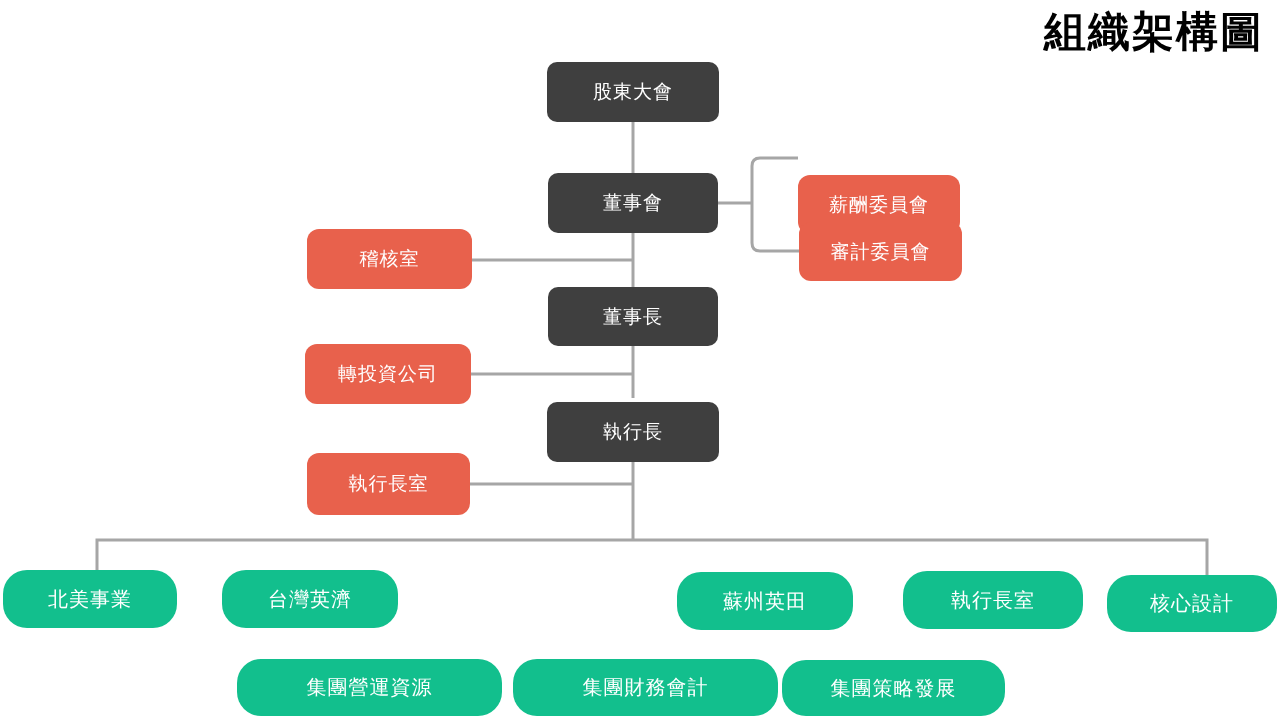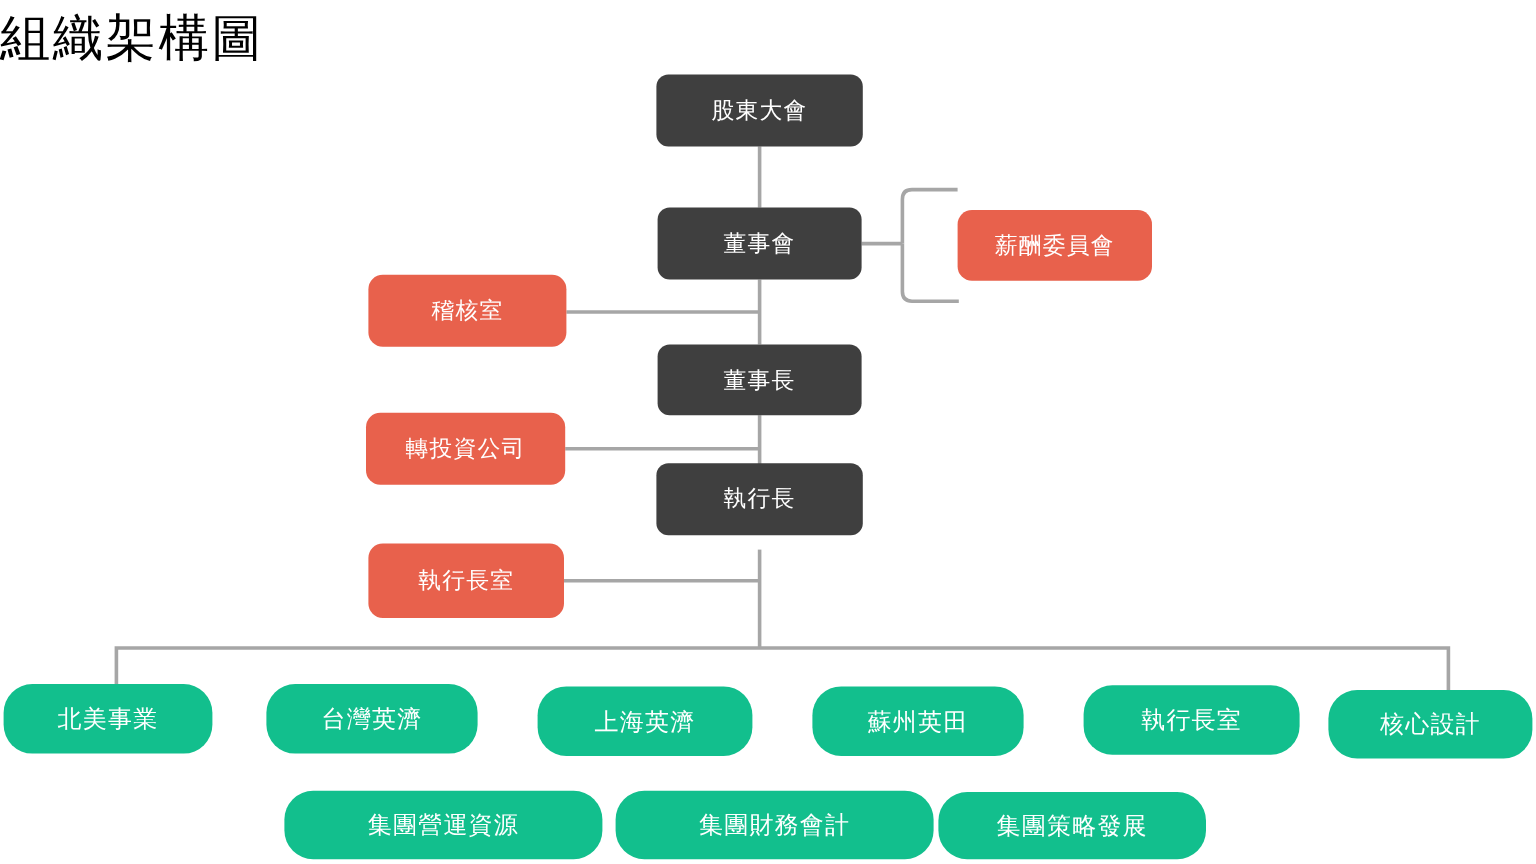--- a/index.html
+++ b/index.html
@@ -8,23 +8,23 @@
     width: 1280px;
     height: 720px;
     background: #ffffff;
     overflow: hidden;
     font-family: "DejaVu Serif", "Liberation Serif", serif;
   }
   .title {
     position: absolute;
     left: 0; top: 4px;
     width: 1264px;
-    text-align: left;
+    text-align: right;
     font-size: 42px;
-    font-weight: 400;
+    font-weight: 700;
     letter-spacing: 2px;
     color: var(--title_color, #000000);
   }
   svg.connectors {
     position: absolute;
     left: 0; top: 0;
     pointer-events: none;
   }
   svg.connectors path {
     fill: none;
@@ -43,21 +43,21 @@
     box-sizing: border-box;
   }
   .dark   { background: var(--dark,   #3F3F3F); border-radius: 10px; }
   .orange { background: var(--orange, #E8614C); border-radius: 12px; }
   .green  { background: var(--green,  #12BF8D); border-radius: 24px; font-size: 20px; }
 
   
   .n-shareholders { left: 547px; top:  62px; width: 172px; height: 60px; }
   .n-board       { left: 548px; top: 173px; width: 170px; height: 60px; }
   .n-chairman    { left: 548px; top: 287px; width: 170px; height: 59px; }
-  .n-ceo         { left: 547px; top: 386px; width: 172px; height: 60px; }
+  .n-ceo         { left: 547px; top: 402px; width: 172px; height: 60px; }
   
   .n-comp-comm   { left: 798px; top: 129px; width: 162px; height: 59px; margin-top: 46px; }
   .n-audit-comm  { left: 799px; top: 222px; width: 163px; height: 59px; }
   
   .n-audit-office{ left: 307px; top: 229px; width: 165px; height: 60px; }
   .n-reinvest    { left: 305px; top: 344px; width: 166px; height: 60px; }
   .n-ceo-office  { left: 307px; top: 453px; width: 163px; height: 62px; }
   
   .n-bu-0 { left:    3px; top: 570px; width: 174px; height: 58px; }
   .n-bu-1 { left:  222px; top: 570px; width: 176px; height: 58px; }
@@ -94,28 +94,28 @@
 
     <path d="M97 570 V540 H1207 V583"></path>
   </svg>
 
   <div class="node dark n-shareholders">股東大會</div>
   <div class="node dark n-board">董事會</div>
   <div class="node dark n-chairman">董事長</div>
   <div class="node dark n-ceo">執行長</div>
 
   <div class="node orange n-comp-comm">薪酬委員會</div>
+  <div class="node orange n-audit-comm">審計委員會</div>
 
   <div class="node orange n-audit-office">稽核室</div>
   <div class="node orange n-reinvest">轉投資公司</div>
   <div class="node orange n-ceo-office">執行長室</div>
 
   <div class="node green n-bu-0">北美事業</div>
   <div class="node green n-bu-1">台灣英濟</div>
-  <div class="node green n-bu-2">上海英濟</div>
   <div class="node green n-bu-3">蘇州英田</div>
   <div class="node green n-bu-4">執行長室</div>
   <div class="node green n-bu-5">核心設計</div>
 
   <div class="node green n-gf-0">集團營運資源</div>
   <div class="node green n-gf-1">集團財務會計</div>
   <div class="node green n-gf-2">集團策略發展</div>
 
 </div>
 

